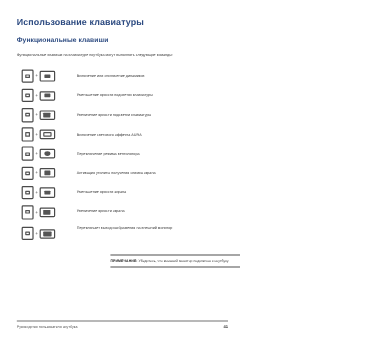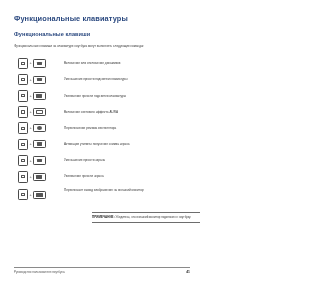--- a/index.html
+++ b/index.html
@@ -228,21 +228,21 @@
     font-weight: bold;
   }
 </style>
 </head>
 <body>
 
 <div class="page">
 
   <div class="content">
 
-    <h1 class="doc-title">Функциональные клавиатуры</h1>
+    <h1 class="doc-title">Использование клавиатуры</h1>
 
     <h2 class="doc-subtitle">Функциональные клавиши</h2>
 
     <p class="intro">Функциональные клавиши на клавиатуре ноутбука могут выполнять следующие команды:</p>
 
     <ul class="key-list">
 
       <li class="key-row">
         <span class="combo">
           <span class="key key-fn">

